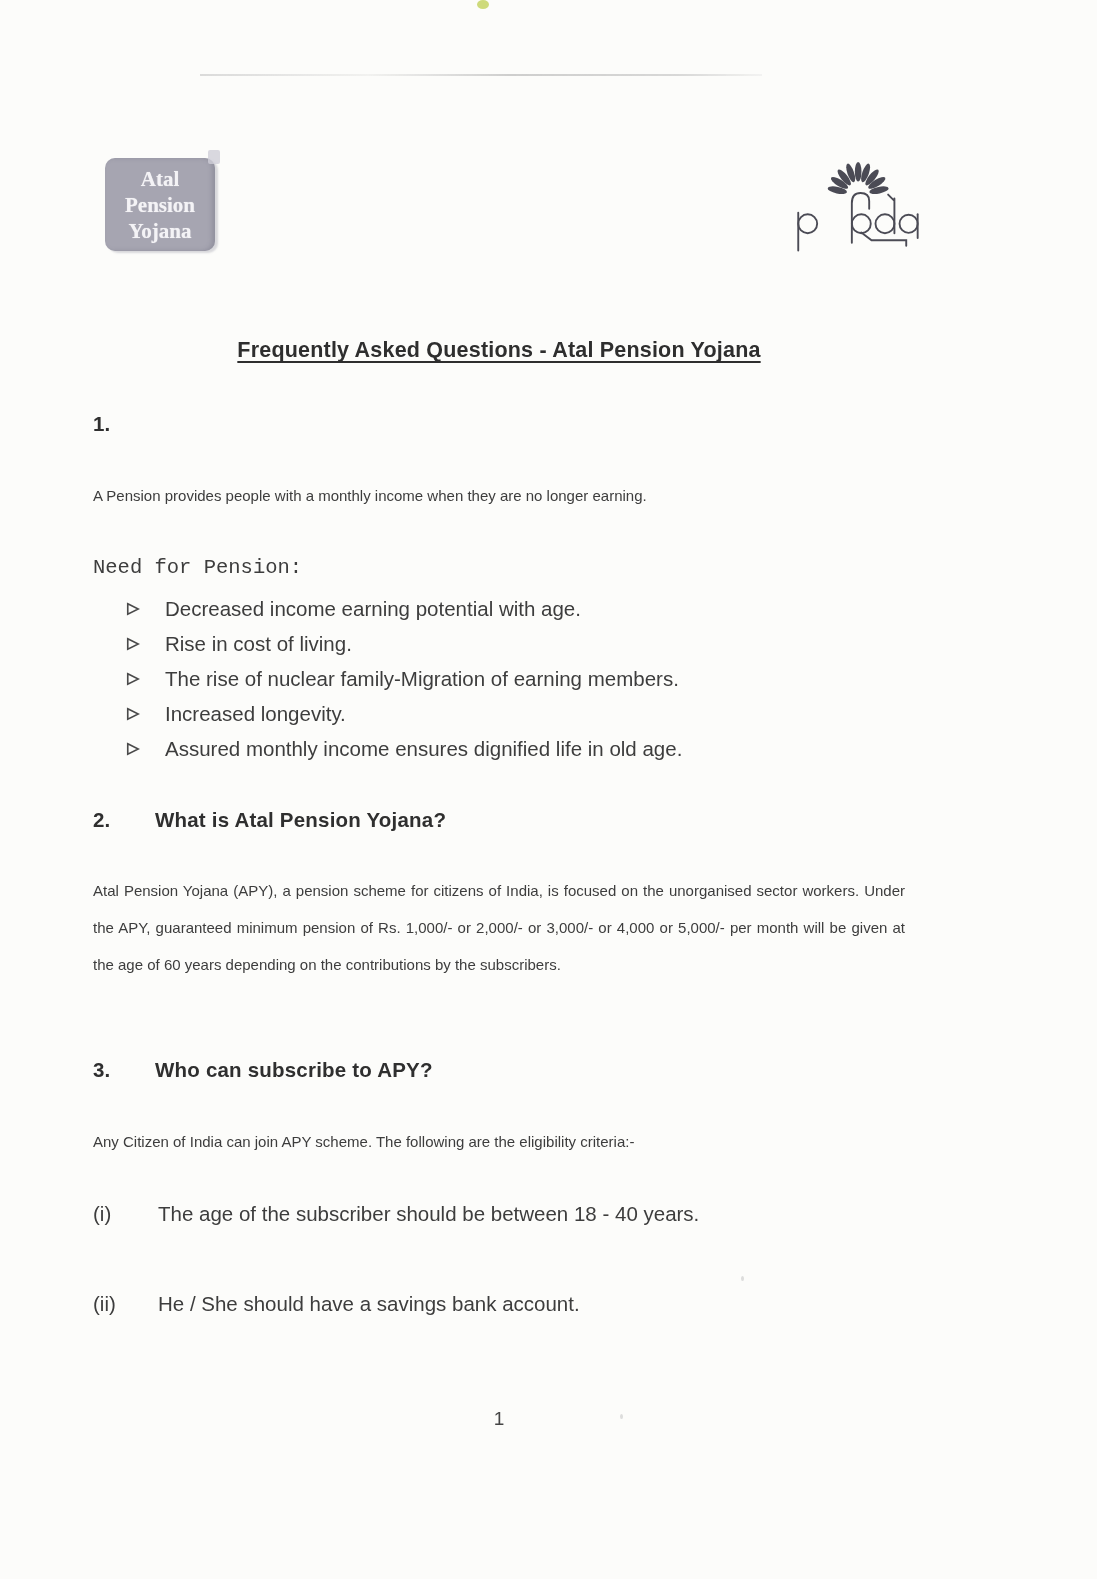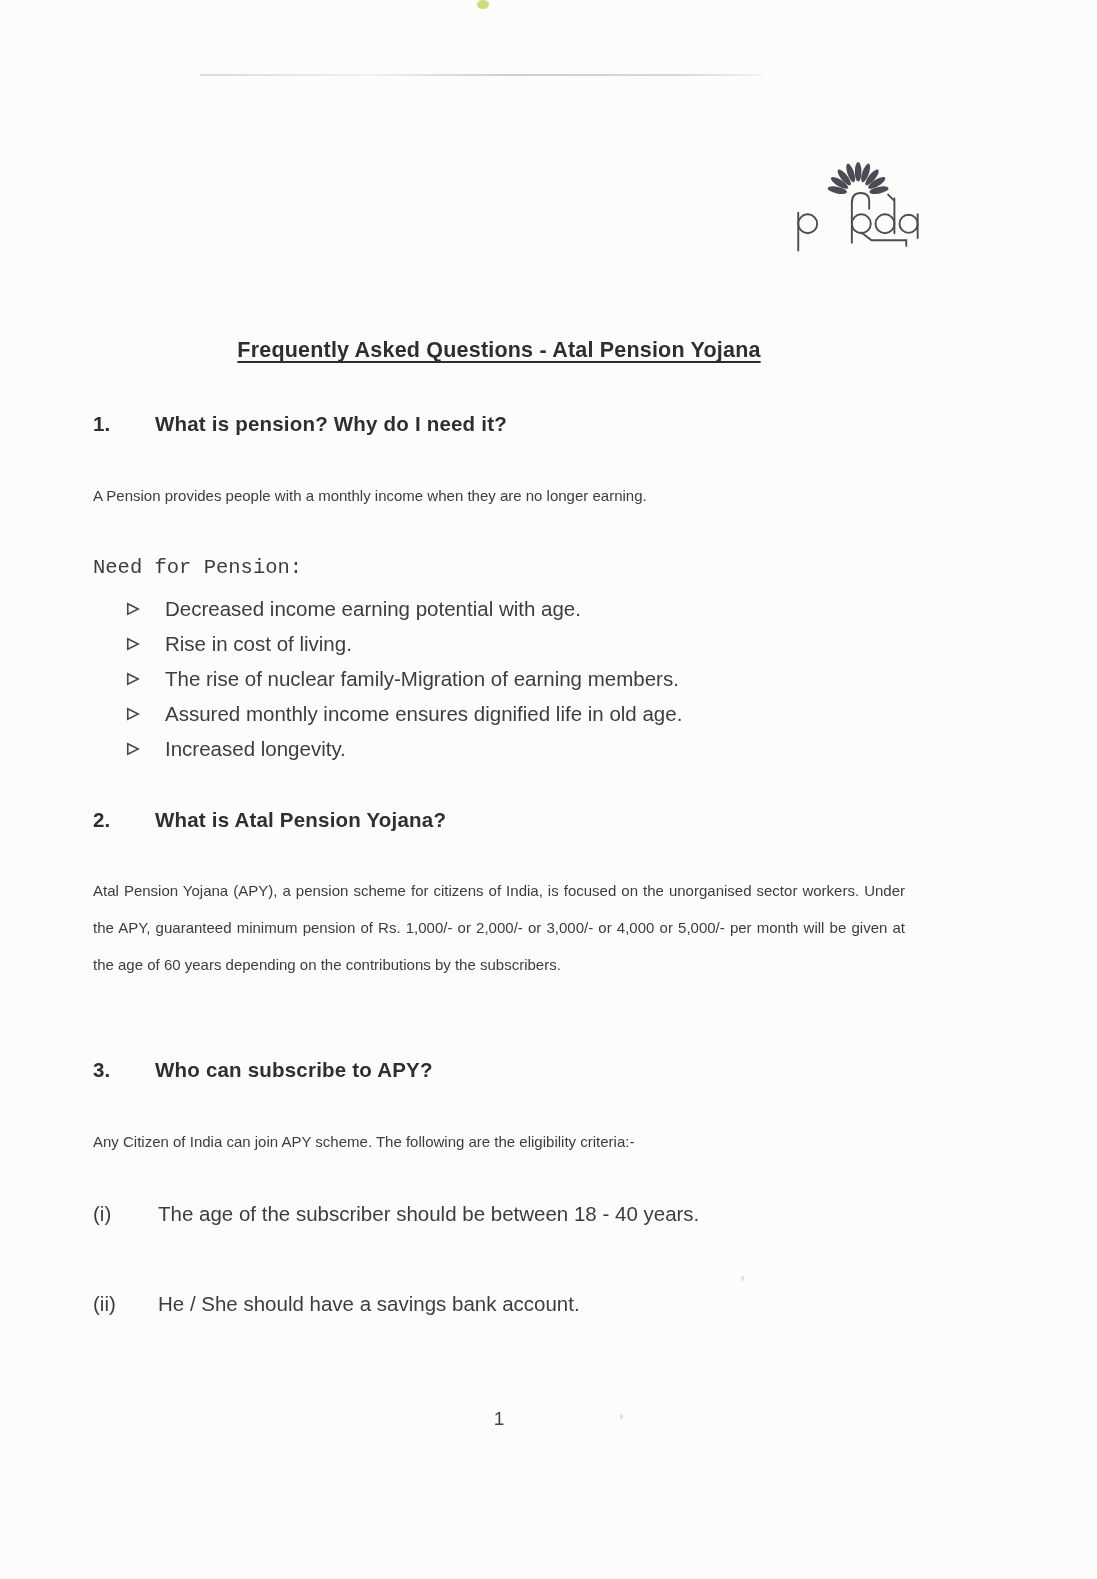--- a/index.html
+++ b/index.html
@@ -82,20 +82,26 @@
   .speck{position:absolute;width:3px;height:5px;background:#bdbdbd;opacity:.5;border-radius:50%;}
 </style>
 </head>
 <body>
 
 <div class="page">
 
   <div class="scan-dot"></div>
   <div class="scan-line"></div>
 
+  <div class="apy-badge">
+    <div class="apy-corner-mark"></div>
+    <div class="apy-line">Atal</div>
+    <div class="apy-line">Pension</div>
+    <div class="apy-line">Yojana</div>
+  </div>
 
   <svg class="pfrda-logo" width="134" height="120" viewBox="0 0 170 124" aria-label="pfrda">
 
     <g transform="translate(89,45)" fill="#4b4b55">
       <ellipse transform="rotate(-78)" cx="0" cy="-27" rx="4.2" ry="12.5"></ellipse>
       <ellipse transform="rotate(-58)" cx="0" cy="-28" rx="4.2" ry="12.5"></ellipse>
       <ellipse transform="rotate(-39)" cx="0" cy="-28" rx="4.2" ry="12.5"></ellipse>
       <ellipse transform="rotate(-19)" cx="0" cy="-29" rx="4.2" ry="12.5"></ellipse>
       <ellipse transform="rotate(0)" cx="0" cy="-29" rx="4.2" ry="12.5"></ellipse>
       <ellipse transform="rotate(19)" cx="0" cy="-29" rx="4.2" ry="12.5"></ellipse>
@@ -116,21 +122,20 @@
       <path d="M164.5,70 L164.5,100"></path>
     </g>
   </svg>
 
   <div class="doc-title">
     <span>Frequently Asked Questions - Atal Pension Yojana</span>
   </div>
 
   <div class="q-heading" style="top:412px">
     <span class="q-num">1.</span>
-    <span>What is pension? Why do I need it?</span>
   </div>
   <p class="body-par" style="top:482px">A Pension provides people with a monthly income when they are no longer earning.</p>
 
   <div class="need-block">
     <div class="need-label">Need for Pension:</div>
     <ul class="bullet-list">
       <li class="bullet-item">
         <svg class="arrow-bullet" width="14" height="14" viewBox="0 0 12 12">
             <path d="M1.5 1.5 L10.5 6 L1.5 10.5 Z" fill="none" stroke="#4a4a4a" stroke-width="1.4"></path>
           </svg>
@@ -145,27 +150,27 @@
       <li class="bullet-item">
         <svg class="arrow-bullet" width="14" height="14" viewBox="0 0 12 12">
             <path d="M1.5 1.5 L10.5 6 L1.5 10.5 Z" fill="none" stroke="#4a4a4a" stroke-width="1.4"></path>
           </svg>
         <span>The rise of nuclear family-Migration of earning members.</span>
       </li>
       <li class="bullet-item">
         <svg class="arrow-bullet" width="14" height="14" viewBox="0 0 12 12">
             <path d="M1.5 1.5 L10.5 6 L1.5 10.5 Z" fill="none" stroke="#4a4a4a" stroke-width="1.4"></path>
           </svg>
-        <span>Assured monthly income ensures dignified life in old age.</span>
+        <span>Increased longevity.</span>
       </li>
       <li class="bullet-item">
         <svg class="arrow-bullet" width="14" height="14" viewBox="0 0 12 12">
             <path d="M1.5 1.5 L10.5 6 L1.5 10.5 Z" fill="none" stroke="#4a4a4a" stroke-width="1.4"></path>
           </svg>
-        <span>Increased longevity.</span>
+        <span>Assured monthly income ensures dignified life in old age.</span>
       </li>
     </ul>
   </div>
 
   <div class="q-heading" style="top:808px">
     <span class="q-num">2.</span>
     <span>What is Atal Pension Yojana?</span>
   </div>
   <p class="body-par justified" style="top:872px">Atal Pension Yojana (APY), a pension scheme for citizens of India, is focused on the unorganised sector workers. Under the APY, guaranteed minimum pension of Rs. 1,000/- or 2,000/- or 3,000/- or 4,000 or 5,000/- per month will be given at the age of 60 years depending on the contributions by the subscribers.</p>
 

